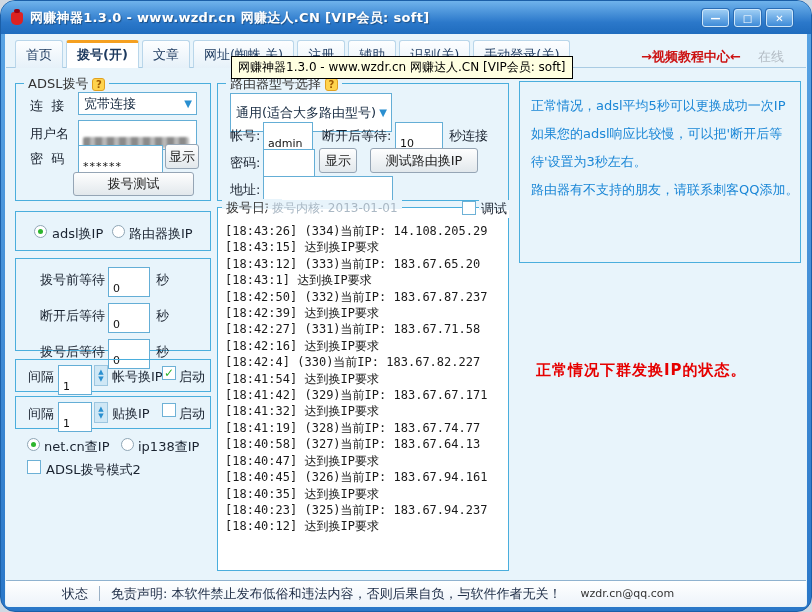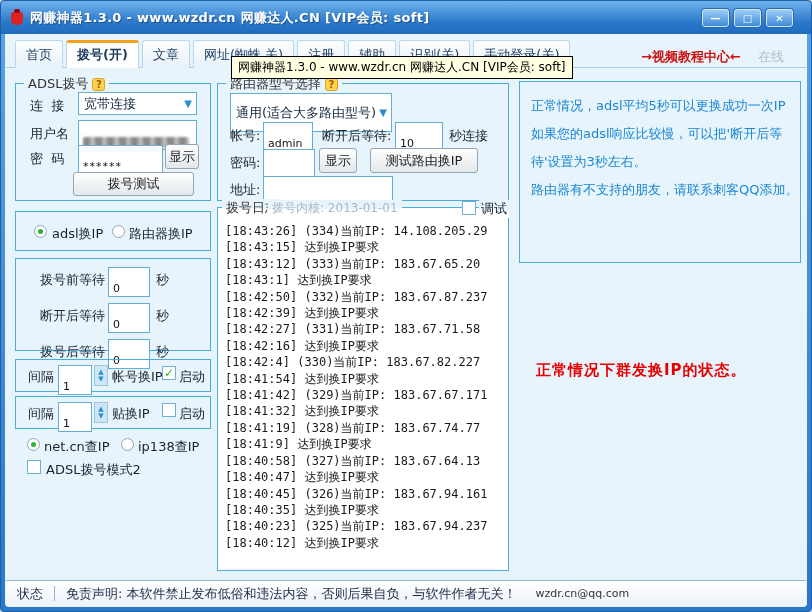--- a/index.html
+++ b/index.html
@@ -1,17 +1,17 @@
 <!DOCTYPE html>
 <html><head>
 <meta charset="utf-8">
 <style>
   * { margin:0; padding:0; box-sizing:border-box; }
   html,body { background:#cfd8e2; font-family:"DejaVu Sans", sans-serif; }
-  .window { position:relative; width:812px; height:612px; background:linear-gradient(#5aa5e5,#2a77c8); border:1px solid #1b5fa8; border-radius:4px; overflow:hidden; }
+  .window { position:relative; width:812px; height:612px; background:linear-gradient(#5aa5e5,#2a77c8); border:1px solid #1b5fa8; border-radius:15px; overflow:hidden; }
   .titlebar { position:absolute; top:0; left:0; right:0; height:33px; background:linear-gradient(#6fb3ec,#2b78ca 65%,#1f6cbe); display:flex; align-items:center; padding-left:10px; border-radius:5px 5px 0 0; }
   .bag { position:relative; width:12px; height:13px; background:#d22; border-radius:3px 3px 5px 5px; margin-right:7px; margin-top:2px; }
   .bag::before { content:""; position:absolute; top:-3px; left:3px; width:6px; height:4px; background:#901; border-radius:2px; }
   .title { color:#fff; font-size:13px; font-weight:bold; text-shadow:1px 1px 1px rgba(0,0,0,.35); letter-spacing:.3px; }
   .wbtns { position:absolute; right:18px; top:8px; display:flex; }
   .wbtn { width:27px; height:18px; margin-left:5px; background:linear-gradient(#9dcdf4,#3e8bd8); border:1px solid #cfe7fa; box-shadow:0 0 0 1px #2a6db5; border-radius:3px; color:#fff; font-size:10px; font-weight:bold; display:flex; align-items:center; justify-content:center; cursor:pointer; }
   .chrome { position:absolute; top:33px; left:4px; right:4px; bottom:4px; background:#e8f4fb; border-radius:0 0 4px 4px; }
   
   .tabs { position:absolute; left:14px; top:40px; height:27px; display:flex; align-items:flex-end; z-index:2; }
   .tab { position:relative; margin-right:3px; padding:5px 10px 4px; font-size:13px; color:#1d3a5f; background:linear-gradient(#fdfeff,#e6f1f9); border:1px solid #b9d6ea; border-bottom:none; border-radius:3px 3px 0 0; white-space:nowrap; cursor:pointer; }
@@ -36,21 +36,21 @@
   .radio { position:absolute; width:13px; height:13px; border-radius:50%; background:#fff; border:1px solid #8fa6b5; cursor:pointer; }
   .radio.on::after { content:""; position:absolute; inset:3px; border-radius:50%; background:#2db52d; }
   .spin { position:absolute; width:14px; height:21px; background:#cfe7f5; border:1px solid #9cc6e0; display:flex; flex-direction:column; align-items:center; justify-content:center; color:#2a8fd0; font-size:7px; line-height:7px; cursor:pointer; }
   .censor { height:11px; margin-top:2px; width:106px; background:repeating-linear-gradient(90deg,#8a8a8a 0 7px,#b8b8b8 7px 12px); filter:blur(1.3px); border-radius:2px; }
   .kernel { position:absolute; font-size:12px; color:#aab8c4; background:linear-gradient(#e8f4fb 55%,#fff 55%); padding:0 4px; white-space:nowrap; }
   .loglist { position:absolute; left:224px; top:222px; width:278px; height:340px; overflow:hidden; }
   .logline { font-family:"DejaVu Sans Mono", monospace; font-size:12px; line-height:16.4px; color:#1a1a1a; white-space:pre; }
   .infolines { position:absolute; left:518px; top:80px; width:282px; height:182px; border:1px solid #4aaedd; padding:10px 11px; overflow:hidden; }
   .infoline { font-size:13px; line-height:28px; color:#1a86d6; white-space:nowrap; }
   .redtext { position:absolute; left:535px; top:360px; font-size:15px; font-weight:bold; color:#e60000; letter-spacing:1px; white-space:nowrap; }
-  .statusbar { position:absolute; left:5px; right:5px; bottom:5px; height:26px; background:linear-gradient(#ffffff,#edf3fa); border-top:1px solid #8fb2cf; border-radius:0 0 4px 4px; display:flex; align-items:center; font-size:13px; color:#1c2b45; z-index:4; }
+  .statusbar { position:absolute; left:5px; right:5px; bottom:5px; height:26px; background:linear-gradient(#ffffff,#edf3fa); border-top:1px solid #8fb2cf; border-radius:0 0 4px 4px; display:flex; align-items:center; font-size:13px; color:#1c2b45; z-index:4;padding-left:45px; }
   .statusbar .cell { padding:0 11px; }
   .statusbar .div { width:1px; height:15px; background:#9ab0c6; }
   .statusbar .mail { margin-left:8px; font-size:11px; color:#333; }
 </style>
 </head>
 <body>
 
 <div class="window">
 
   <div class="titlebar">
@@ -209,21 +209,20 @@
       <div class="logline">[18:43:1] 达到换IP要求</div>
       <div class="logline">[18:42:50] (332)当前IP: 183.67.87.237</div>
       <div class="logline">[18:42:39] 达到换IP要求</div>
       <div class="logline">[18:42:27] (331)当前IP: 183.67.71.58</div>
       <div class="logline">[18:42:16] 达到换IP要求</div>
       <div class="logline">[18:42:4] (330)当前IP: 183.67.82.227</div>
       <div class="logline">[18:41:54] 达到换IP要求</div>
       <div class="logline">[18:41:42] (329)当前IP: 183.67.67.171</div>
       <div class="logline">[18:41:32] 达到换IP要求</div>
       <div class="logline">[18:41:19] (328)当前IP: 183.67.74.77</div>
-      <div class="logline">[18:41:9] 达到换IP要求</div>
       <div class="logline">[18:40:58] (327)当前IP: 183.67.64.13</div>
       <div class="logline">[18:40:47] 达到换IP要求</div>
       <div class="logline">[18:40:45] (326)当前IP: 183.67.94.161</div>
       <div class="logline">[18:40:35] 达到换IP要求</div>
       <div class="logline">[18:40:23] (325)当前IP: 183.67.94.237</div>
       <div class="logline">[18:40:12] 达到换IP要求</div>
     </div>
 
   <div class="infolines">
 

